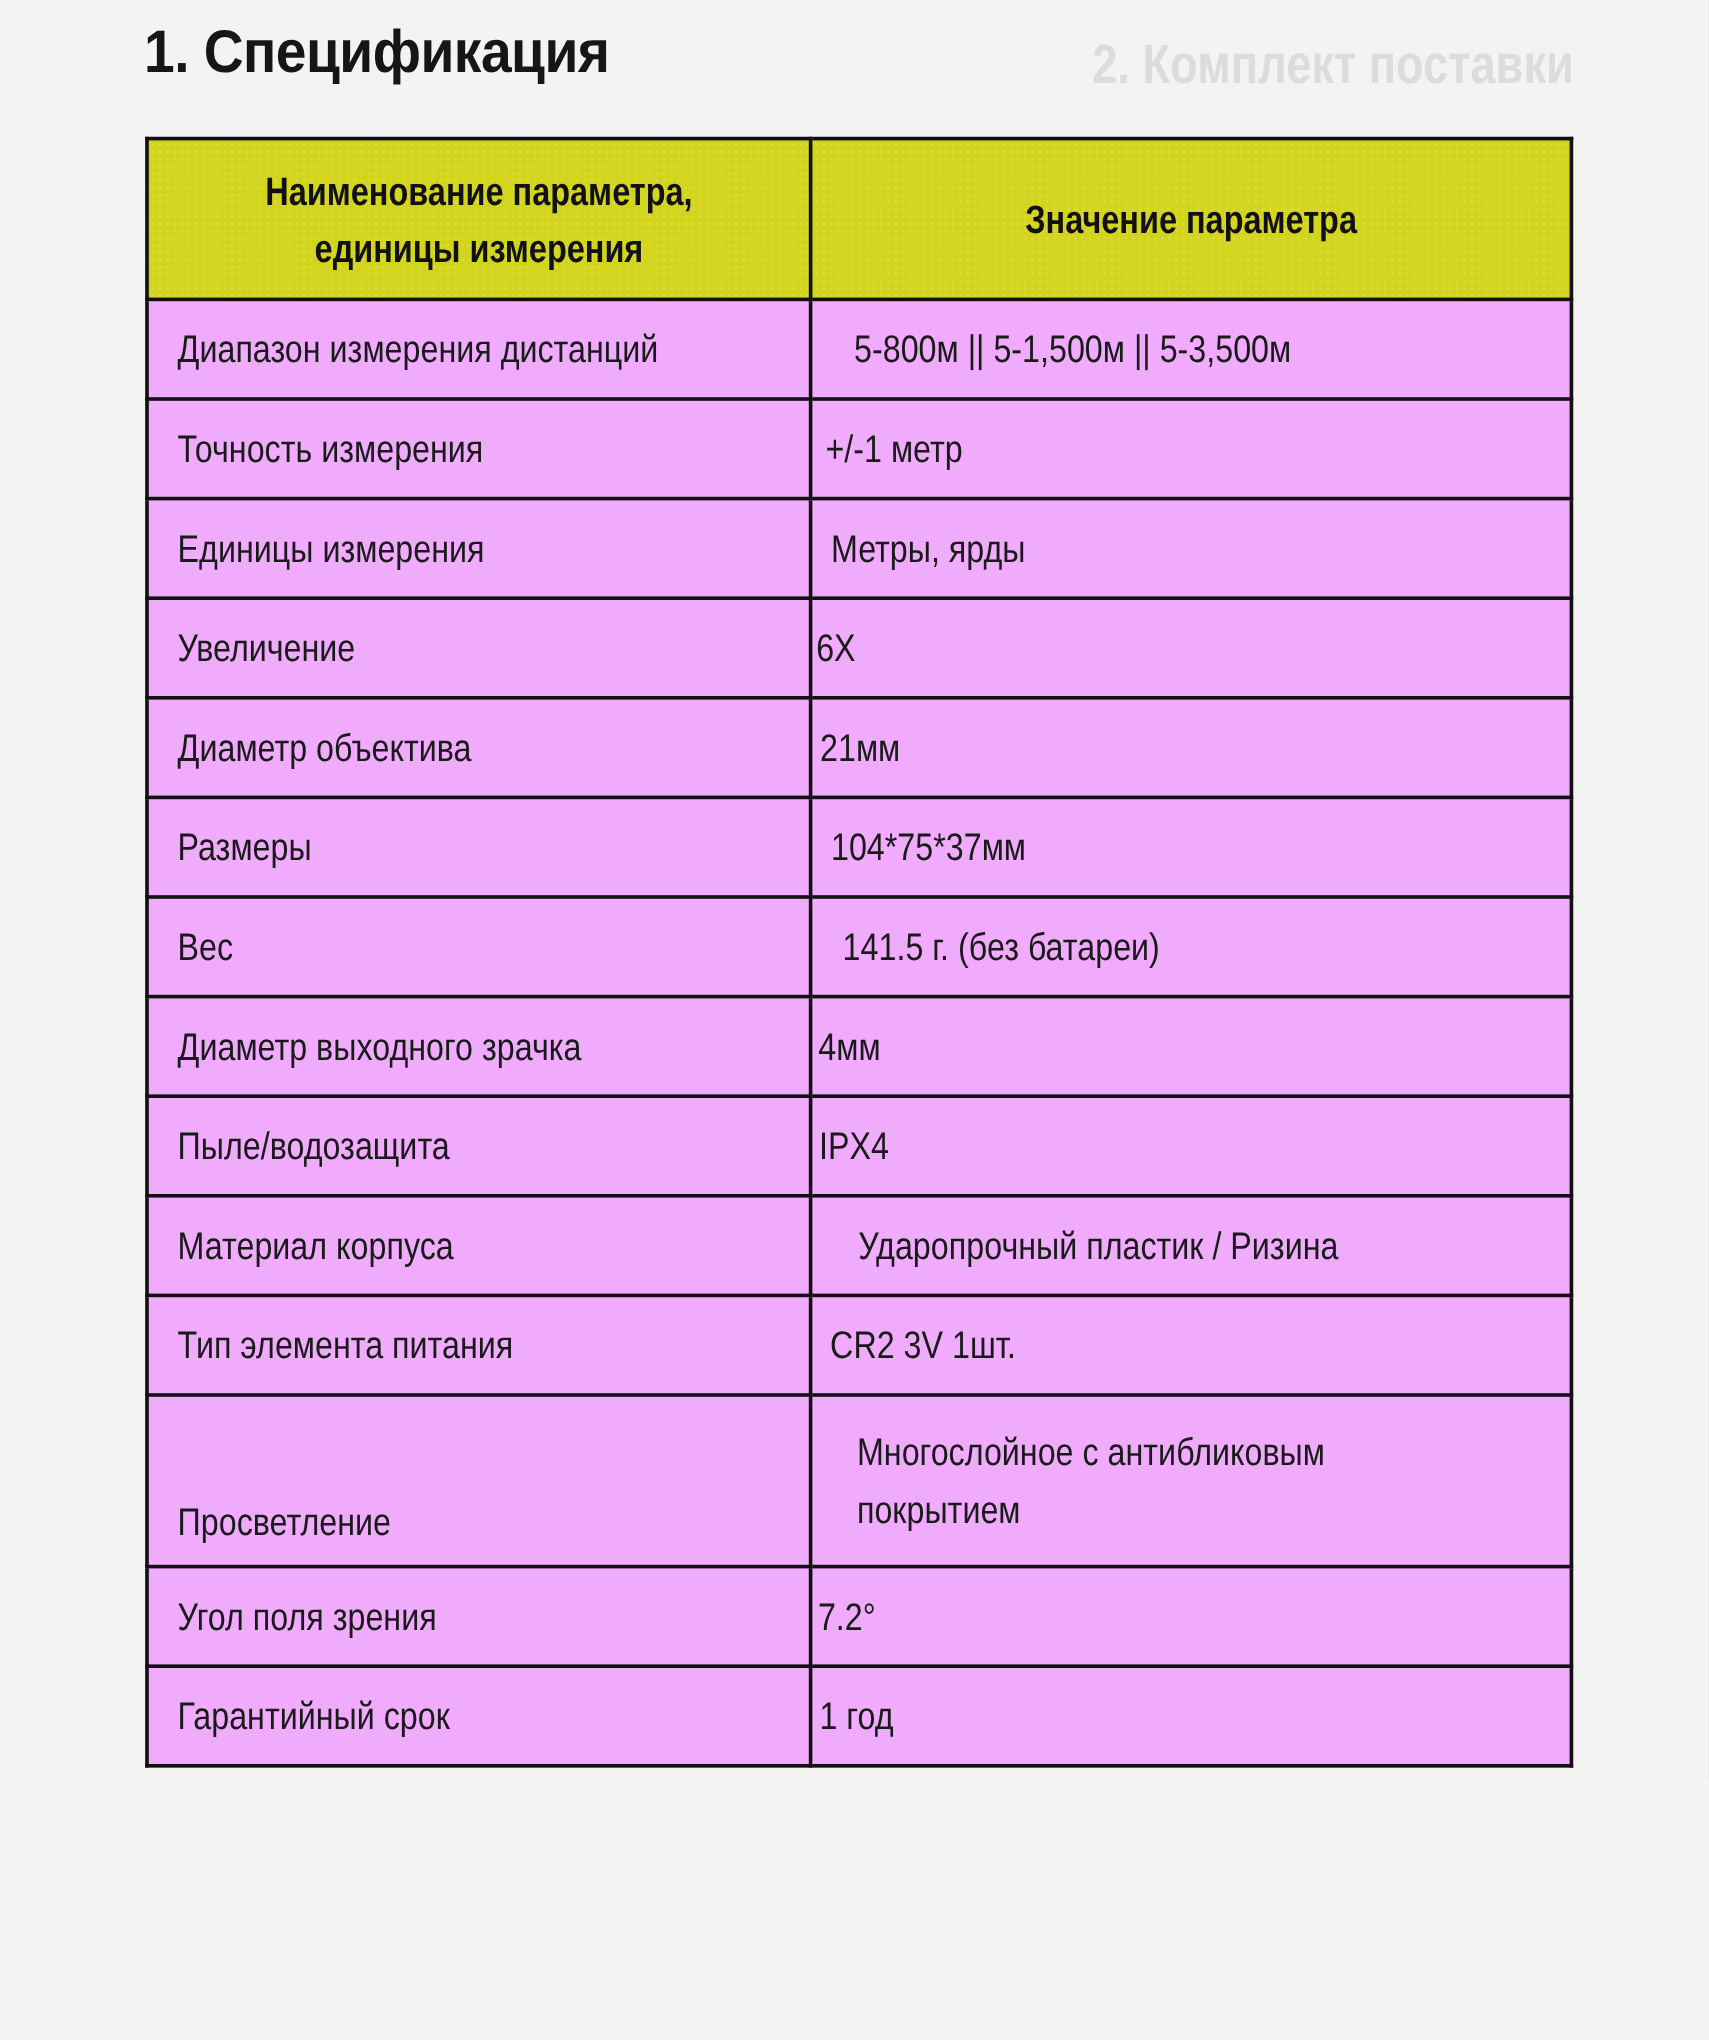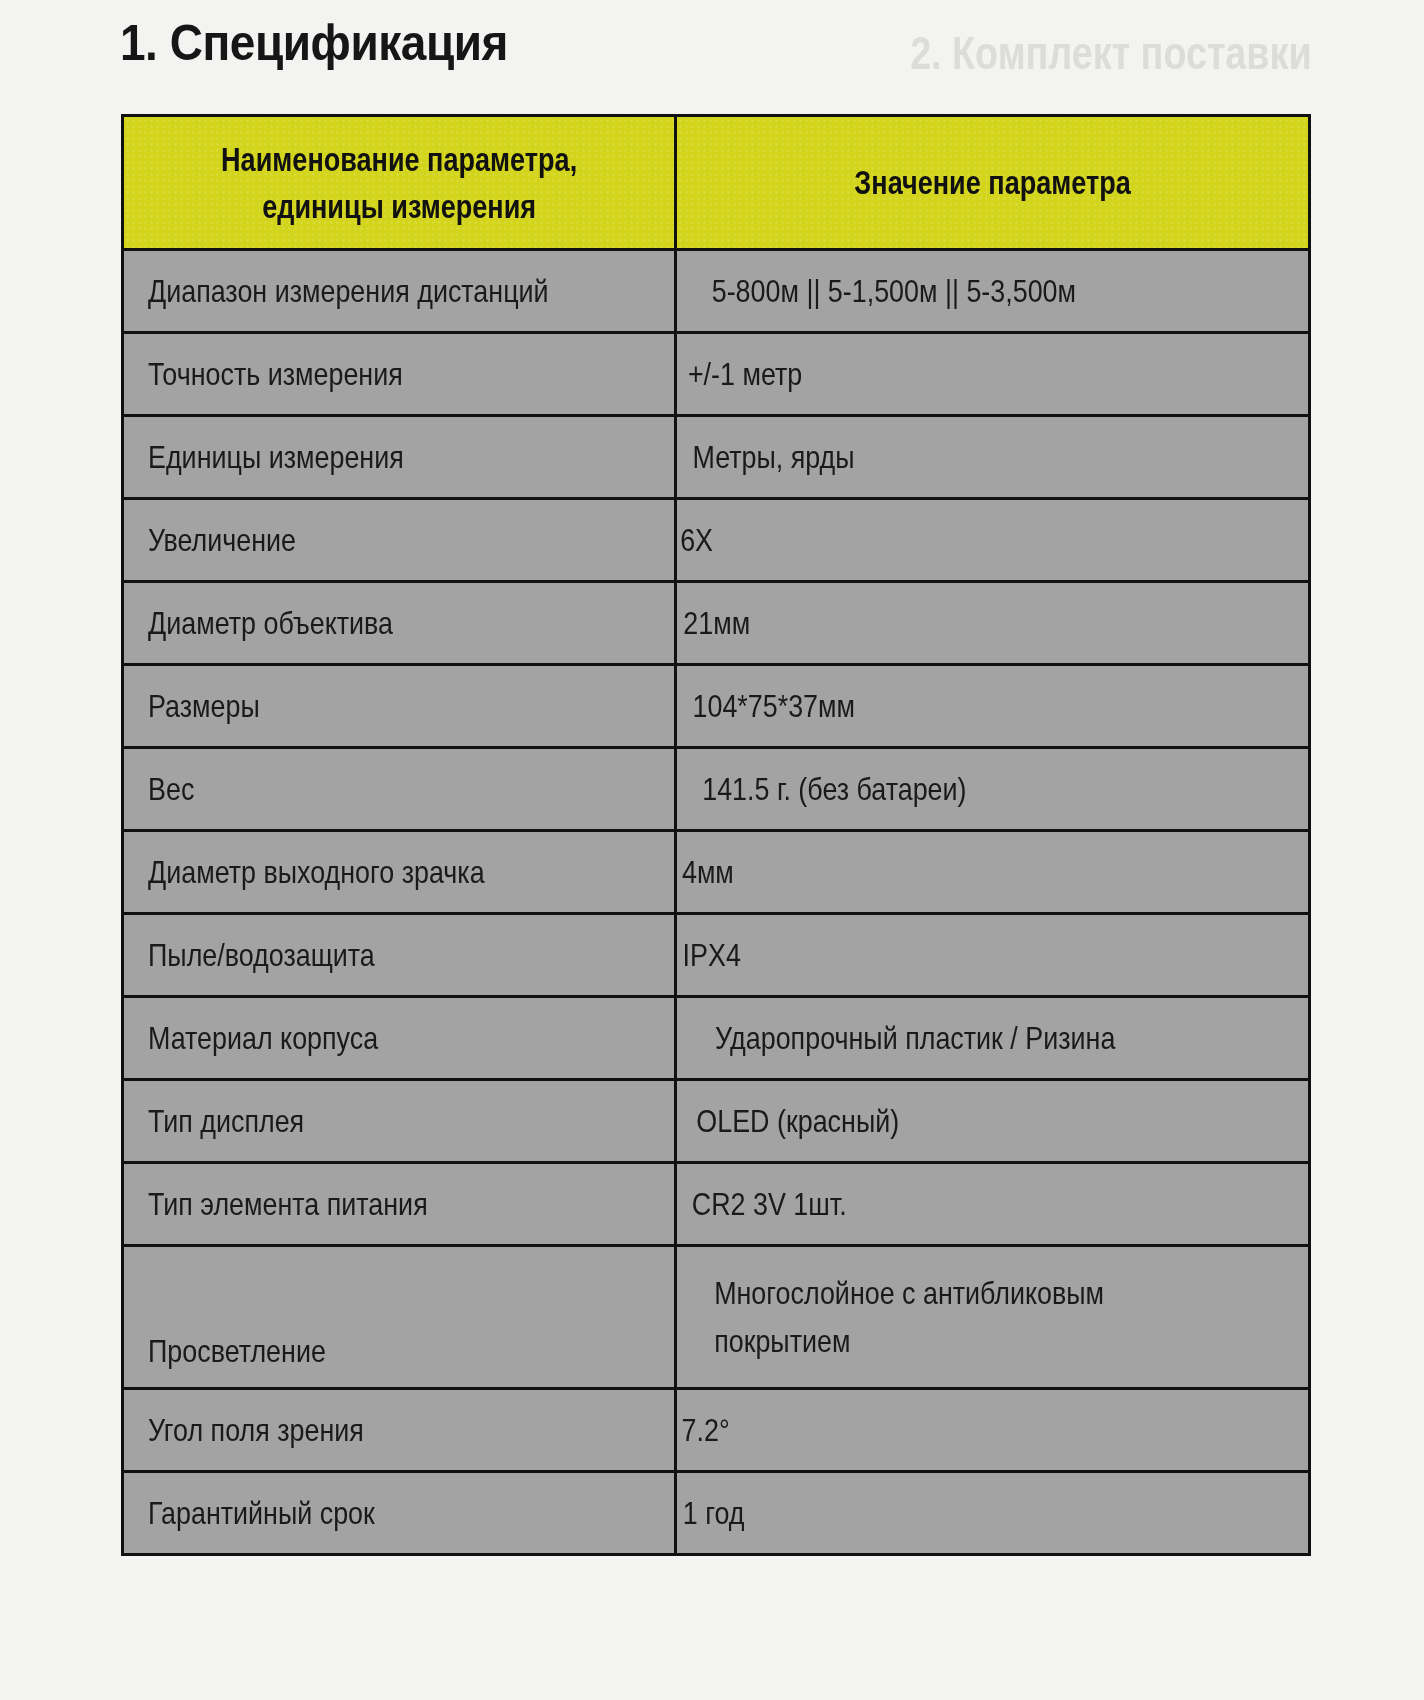--- a/index.html
+++ b/index.html
@@ -38,21 +38,21 @@
     transform: scaleX(0.92);
     transform-origin: left top;
     margin: 0;
   }
   table.spec {
     position: absolute;
     left: 121px;
     top: 114px;
     width: 1190px;
     border-collapse: collapse;
-    background: #a3a3a3;
+    background: #f0abfc;
   }
   table.spec th, table.spec td {
     border: 3px solid #111;
     padding: 0;
   }
   table.spec th {
     background: #d3d41c;
     background-image: radial-gradient(rgba(255,255,255,0.18) 1px, transparent 1.3px);
     background-size: 6px 6px;
     height: 131px;
@@ -150,24 +150,20 @@
     </tr>
     <tr>
       <td class="name"><span class="narrow">Пыле/водозащита</span></td>
       <td class="val"><span class="narrow">IPX4</span></td>
     </tr>
     <tr>
       <td class="name"><span class="narrow">Материал корпуса</span></td>
       <td class="val"><span class="narrow">Ударопрочный пластик / Ризина</span></td>
     </tr>
     <tr>
-      <td class="name"><span class="narrow">Тип дисплея</span></td>
-      <td class="val"><span class="narrow">OLED (красный)</span></td>
-    </tr>
-    <tr>
       <td class="name"><span class="narrow">Тип элемента питания</span></td>
       <td class="val"><span class="narrow">CR2 3V 1шт.</span></td>
     </tr>
     <tr class="tall">
       <td class="name bottom"><span class="narrow">Просветление</span></td>
       <td class="val"><span class="narrow">Многослойное с антибликовым
 покрытием</span></td>
     </tr>
     <tr>
       <td class="name"><span class="narrow">Угол поля зрения</span></td>

